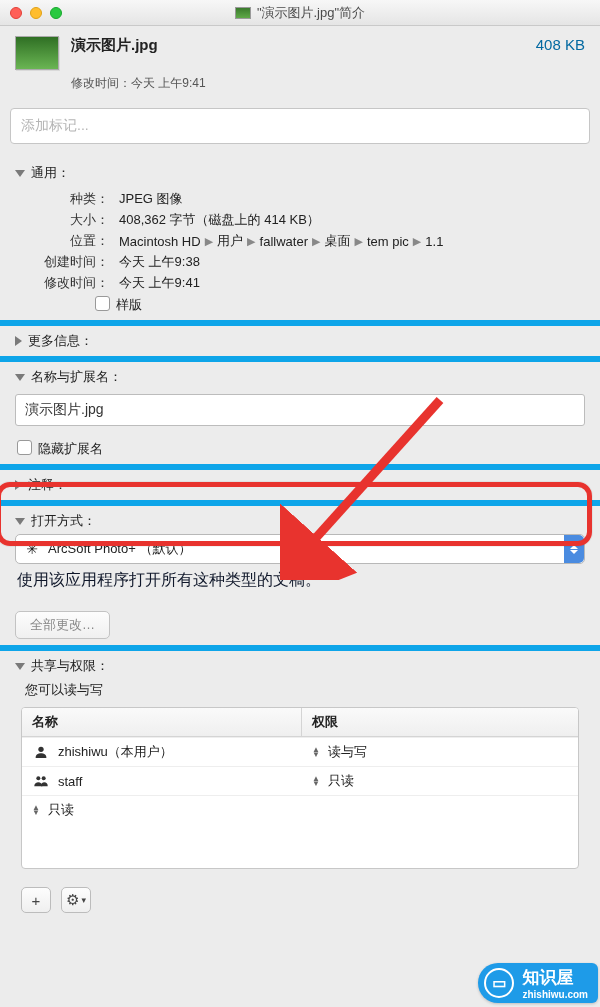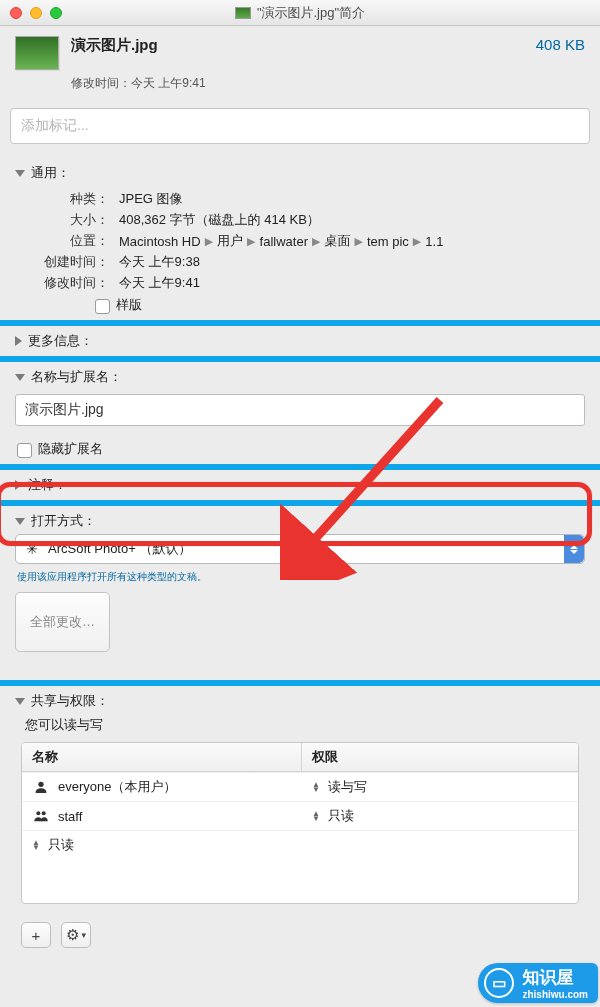--- a/index.html
+++ b/index.html
@@ -47,21 +47,21 @@
   .disclose{display:flex;align-items:center;cursor:default;font-size:13px;}
   .tri{width:0;height:0;margin-right:6px;display:inline-block;}
   .tri.down{border-left:5px solid transparent;border-right:5px solid transparent;border-top:7px solid #7a7a7a;}
   .tri.right{border-top:5px solid transparent;border-bottom:5px solid transparent;border-left:7px solid #7a7a7a;}
   .kv{margin:8px 0 0 24px;font-size:13px;}
   .kv .row{display:flex;align-items:flex-start;margin-bottom:3px;}
   .kv .k{width:70px;text-align:right;color:#333;margin-right:10px;}
   .kv .v{flex:1;color:#222;}
   .bc{display:inline-flex;align-items:center;flex-wrap:wrap;gap:4px;}
   .bc .sep{color:#888;font-size:11px;}
-  .chkrow{display:flex;align-items:flex-end;margin:4px 0 0 80px;font-size:13px;}
+  .chkrow{display:flex;align-items:flex-start;margin:4px 0 0 80px;font-size:13px;}
   .chk{width:15px;height:15px;border:1px solid #999;border-radius:3px;background:#fff;margin-right:6px;}
   .name-input{
     margin:8px 0 10px 0;width:100%;background:#fff;border:1px solid #bcbcbc;
     border-radius:3px;padding:7px 9px;font-size:14px;color:#333;
   }
   .openwith-wrap{position:relative;padding-bottom:6px;}
   .redbox{
     position:absolute; left:-4px; right:8px; top:-24px;
     border:5px solid #e8332e; border-radius:14px; height:64px;
     box-shadow:0 0 0 1px rgba(0,0,0,.05);
@@ -74,24 +74,24 @@
   }
   .app-icon{width:16px;height:16px;margin-right:8px;display:inline-flex;align-items:center;justify-content:center;font-size:14px;}
   .sel-arrow{
     position:absolute;right:0;top:0;bottom:0;width:20px;background:#4a8be0;
     border-top-right-radius:5px;border-bottom-right-radius:5px;
     display:flex;flex-direction:column;align-items:center;justify-content:center;gap:1px;
   }
   .sel-arrow::before,.sel-arrow::after{content:"";width:0;height:0;border-left:4px solid transparent;border-right:4px solid transparent;}
   .sel-arrow::before{border-bottom:4px solid #fff;}
   .sel-arrow::after{border-top:4px solid #fff;}
-  .helptxt{font-size:10px;color:#0369a1;margin:6px 0 8px 2px;}
+  .helptxt{font-size:16px;color:#0f172a;margin:6px 0 20px 2px;}
   .btn{
     display:inline-block;background:linear-gradient(#fdfdfd,#f0f0f0);
-    border:1px solid #c3c3c3;border-radius:5px;padding:20px 14px;font-size:13px;
+    border:1px solid #c3c3c3;border-radius:5px;padding:4px 14px;font-size:13px;
     color:#888;
   }
   .perm-label{margin:6px 0 8px 10px;font-size:13px;}
   .perm-table{
     margin:0 6px;border:1px solid #c7c7c7;border-radius:4px;background:#fff;overflow:hidden;
     font-size:13px;
   }
   .perm-head{display:flex;background:linear-gradient(#fafafa,#efefef);border-bottom:1px solid #d4d4d4;font-weight:bold;}
   .perm-head div{padding:5px 10px;}
   .col1{width:280px;border-right:1px solid #d4d4d4;}
@@ -233,38 +233,38 @@
       <span class="app-icon">✳︎</span>
       <span>ArcSoft Photo+ （默认）</span>
       <span class="sel-arrow"></span>
     </div>
     <div class="redbox"></div>
     <div class="helptxt">使用该应用程序打开所有这种类型的文稿。</div>
     <span class="btn">全部更改…</span>
   </div>
 
 
-  <div class="section" style="padding-bottom:12px;margin-top:22px;">
+  <div class="section" style="padding-bottom:12px;">
     <div class="disclose">
       <span class="tri down"></span>
       <span>共享与权限：</span>
     </div>
     <div class="perm-label">您可以读与写</div>
     <div class="perm-table">
       <div class="perm-head">
         <div class="col1">名称</div>
         <div class="col2">权限</div>
       </div>
       <div class="perm-row">
         <div class="c1">
             <svg class="user-icon" viewBox="0 0 24 24" fill="#333">
               <circle cx="12" cy="8" r="4"></circle>
               <path d="M4 20c0-4 4-6 8-6s8 2 8 6v1H4z"></path>
             </svg>
-            <span>everyone（本用户）</span>
+            <span>zhishiwu（本用户）</span>
           </div>
         <div class="c2">
             <span class="updn">▲<br>▼</span>
             <span>读与写</span>
           </div>
       </div>
       <div class="perm-row">
         <div class="c1">
             <svg class="user-icon" viewBox="0 0 24 24" fill="#333">
               <circle cx="8" cy="8" r="3"></circle>

